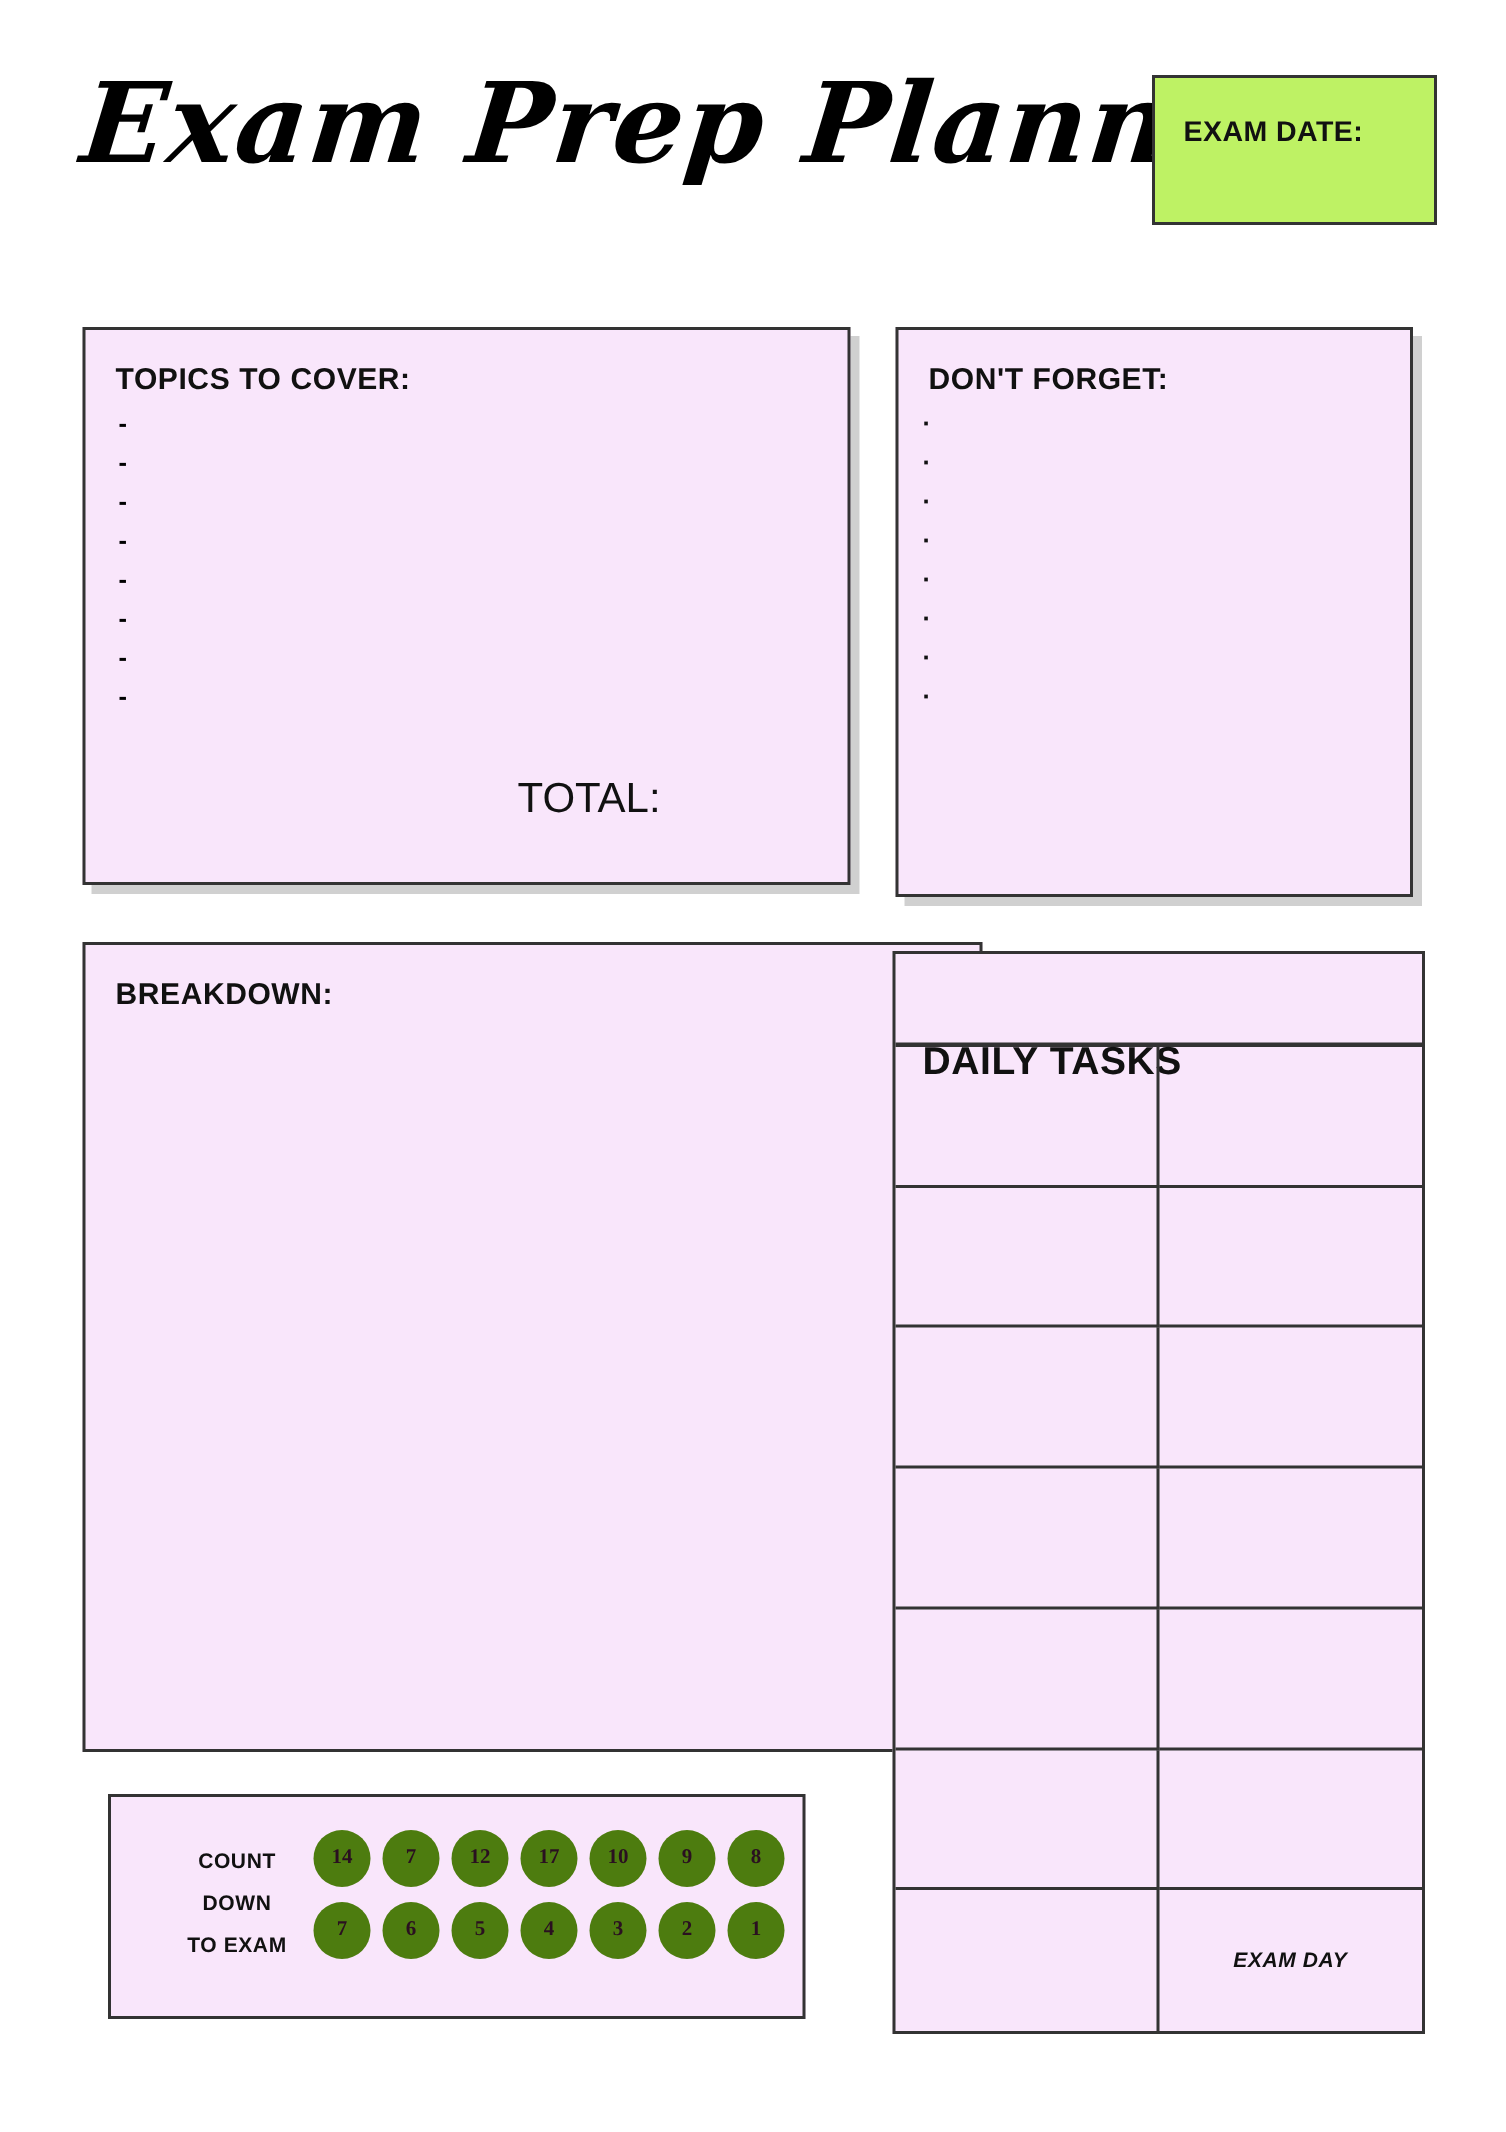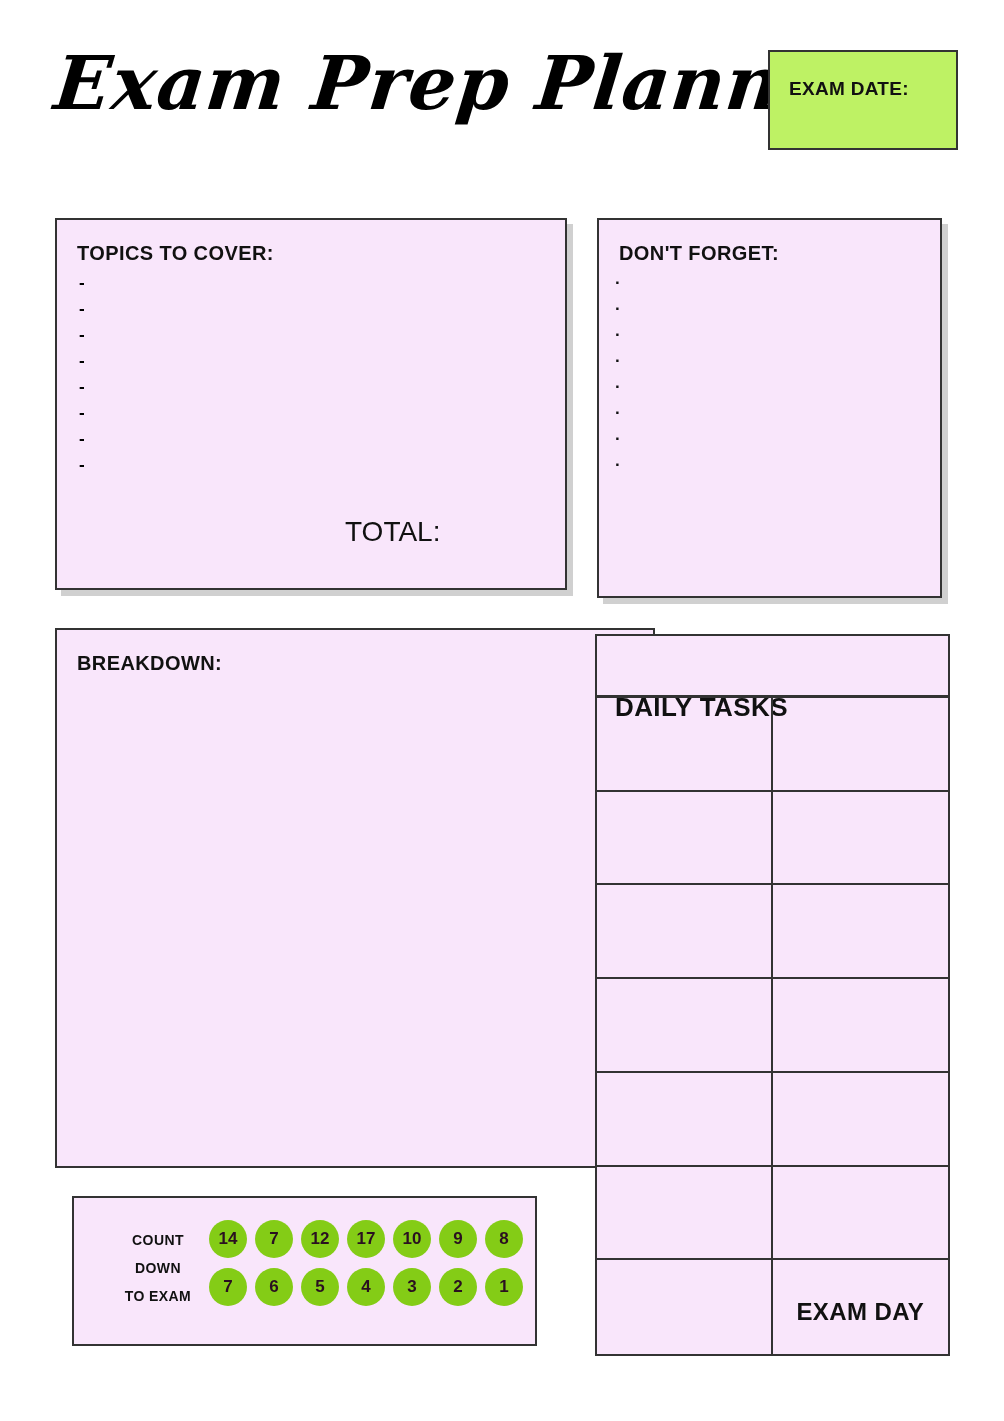--- a/index.html
+++ b/index.html
@@ -178,23 +178,24 @@
     position: relative;
   }
   .dt-cell.col2 { border-right: none; }
   .dt-grid .dt-cell.lastrow { border-bottom: none; }
   .exam-day-text {
     position: absolute;
     left: 0;
     right: 0;
     top: 40%;
     text-align: center;
-    font-size: 24px;
+    font-size: 14px;
     font-weight: 700;
     letter-spacing: 0.4px;
+    font-style: italic;
   }
 
   
   #countdown-panel {
     left: 72px;
     top: 1196px;
     width: 465px;
     height: 150px;
   }
   .countdown-label {
@@ -216,24 +217,24 @@
   }
   .countdown-row {
     display: flex;
     gap: 8px;
     margin-bottom: 10px;
   }
   .cd-circle {
     width: 38px;
     height: 38px;
     border-radius: 50%;
-    background: #84cc16;
+    background: #4d7c0f;
     color: #2a1020;
-    font-family: Liberation Sans, sans-serif;
-    font-size: 17px;
+    font-family: Liberation Serif, serif;
+    font-size: 14px;
     font-weight: 700;
     display: flex;
     align-items: center;
     justify-content: center;
     box-sizing: border-box;
   }
 </style>
 </head>
 <body>
 

